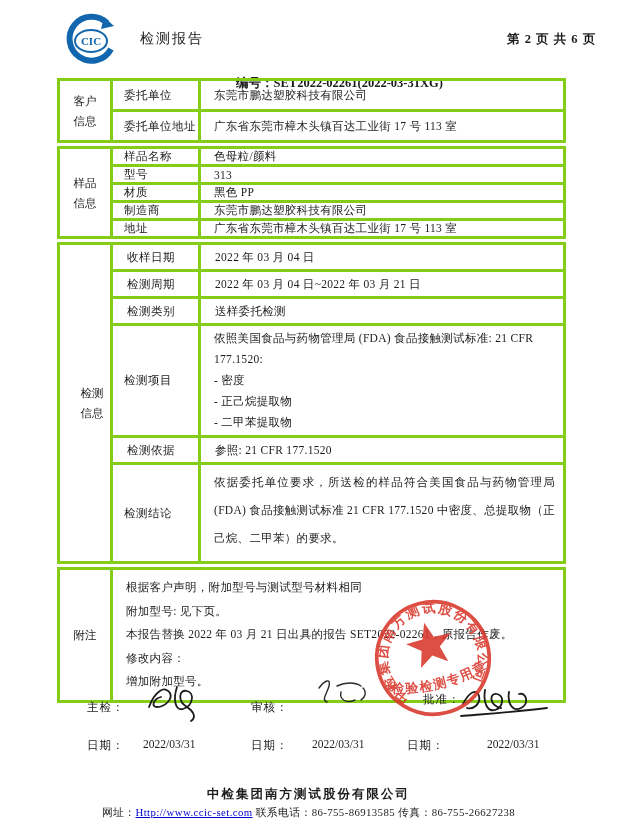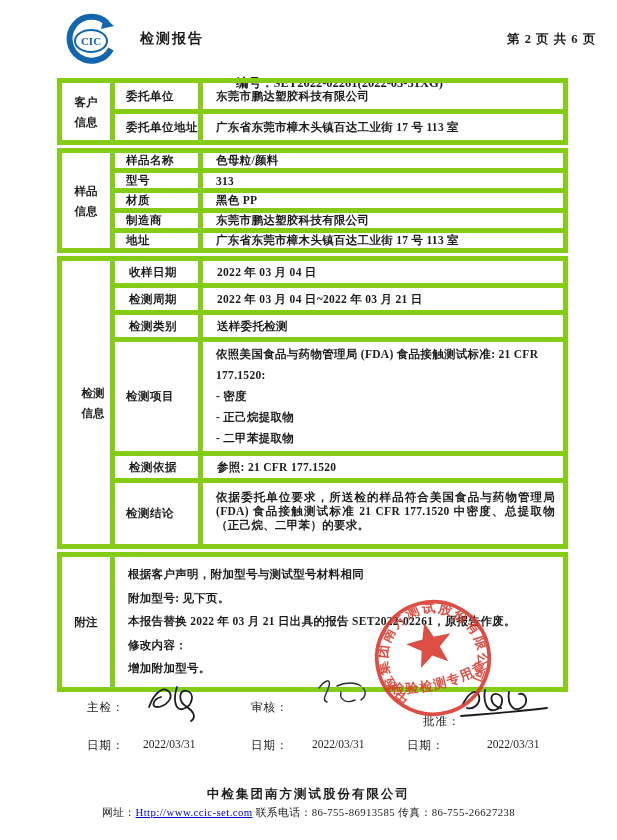--- a/index.html
+++ b/index.html
@@ -7,34 +7,34 @@
   body {
     position:relative;
     width:617px; height:840px;
     background:#ffffff;
     font-family:"Liberation Serif","DejaVu Serif",serif;
     color:#1c1c1c;
     overflow:hidden;
   }
   
   .hdr-logo { position:absolute; left:60px; top:13px; width:64px; height:56px; }
-  .hdr-title { position:absolute; left:140px; top:30px; font-size:14px; font-weight:bold; letter-spacing:2px; }
+  .hdr-title { position:absolute; left:140px; top:30px; font-size:14px; font-weight:normal; letter-spacing:2px; }
   .hdr-no { position:absolute; left:236px; top:31px; font-size:12.5px; font-weight:bold;margin-top:44px; }
   .hdr-page { position:absolute; left:466px; top:31px; font-size:12.5px; font-weight:bold; letter-spacing:1px;margin-left:41px; }
 
   
   .tblwrap { position:absolute; left:57px; top:78px; width:506px; }
   table { border-collapse:collapse; width:506px; table-layout:fixed; margin-bottom:3px; }
-  td { border:5px solid #84cc16; font-size:11.5px; vertical-align:middle;font-weight:bold; }
+  td { border:3px solid #84cc16; font-size:11.5px; vertical-align:middle; }
   td.sec { text-align:center; line-height:20px; }
   td.sec span { display:inline-block; width:2.4em; }
   td.lbl { padding-left:11px; letter-spacing:0.5px; }
   td.val { padding-left:13px; padding-right:8px; letter-spacing:0.3px; }
   td.multi { white-space:pre-line; line-height:21px; padding-top:2px; padding-bottom:2px;margin-top:28px; }
-  td.just { text-align:justify; line-height:14px; padding-top:3px; padding-bottom:9px; }
+  td.just { text-align:justify; line-height:28px; padding-top:3px; padding-bottom:9px; }
   td.notes { white-space:pre-line; line-height:23.5px; padding-top:6px; padding-bottom:6px; }
   .h31 td { height:31px; } .h33 td { height:18px; } .h27 td { height:27px;padding-left:14px; }
 
   
   .sigzone { position:absolute; left:57px; top:672px; width:506px; height:100px; }
   .sig-label { position:absolute; font-size:11.5px; letter-spacing:1px; }
   .sig-svg { position:absolute; }
   .date-label { position:absolute; font-size:11.5px; letter-spacing:1px; }
   .date-val { position:absolute; font-size:11.5px; }
 
@@ -172,21 +172,21 @@
 
 <div class="sigzone">
   <span class="sig-label" style="left:30px; top:28px">主检：</span>
   <svg class="sig-svg" style="left:80px; top:5px" width="80" height="48" viewBox="0 0 80 48">
     <path d="M12,30 C18,14 28,8 33,16 C36,22 28,30 20,30 C14,30 16,22 24,20 M40,10 C36,22 38,34 46,32 C56,29 58,16 50,14 C42,12 40,24 50,30 C56,34 60,40 54,44" fill="none" stroke="#1b1b1b" stroke-width="1.8" stroke-linecap="round"></path>
   </svg>
   <span class="sig-label" style="left:194px; top:28px">审核：</span>
   <svg class="sig-svg" style="left:248px; top:2px" width="70" height="42" viewBox="0 0 70 42">
     <path d="M14,14 C20,6 26,4 24,12 C22,20 16,26 22,28 M32,12 C40,8 50,8 56,12 M36,18 C34,26 42,30 50,26 M58,14 C62,18 60,24 56,26" fill="none" stroke="#2a2a2a" stroke-width="1.4" stroke-linecap="round"></path>
   </svg>
-  <span class="sig-label" style="left:366px; top:42px">批准：</span>
+  <span class="sig-label" style="left:366px; top:20px">批准：</span>
   <svg class="sig-svg" style="left:398px; top:8px" width="100" height="44" viewBox="0 0 100 44">
     <path d="M8,24 C14,12 22,8 24,16 C26,24 18,30 12,28 M30,10 C28,22 32,32 40,30 C48,28 50,16 42,14 C34,12 34,26 46,28 M54,12 C52,24 58,32 66,28 C74,24 72,12 64,14 M6,36 C30,34 60,32 92,28" fill="none" stroke="#1b1b1b" stroke-width="1.8" stroke-linecap="round"></path>
   </svg>
 
   <span class="date-label" style="left:30px; top:66px">日期：</span>
   <span class="date-val" style="left:86px; top:66px">2022/03/31</span>
   <span class="date-label" style="left:194px; top:66px">日期：</span>
   <span class="date-val" style="left:255px; top:66px">2022/03/31</span>
   <span class="date-label" style="left:350px; top:66px">日期：</span>
   <span class="date-val" style="left:430px; top:66px">2022/03/31</span>

